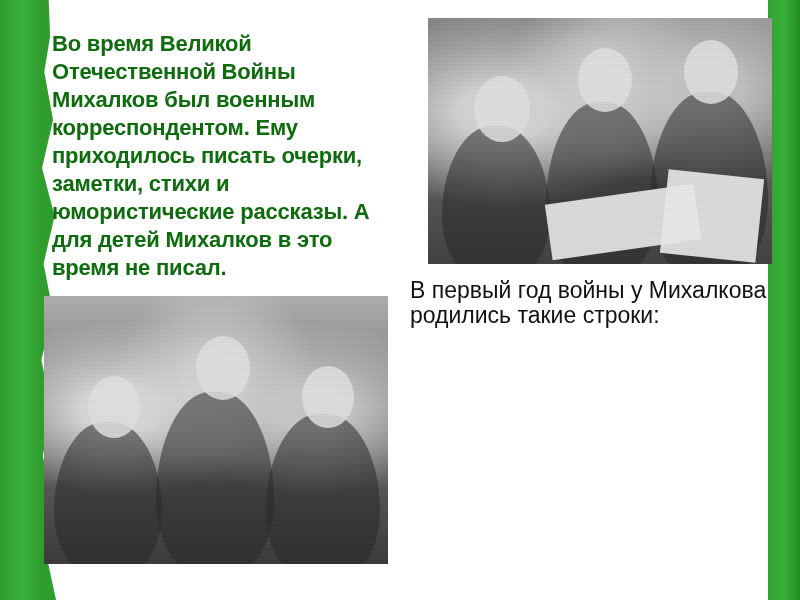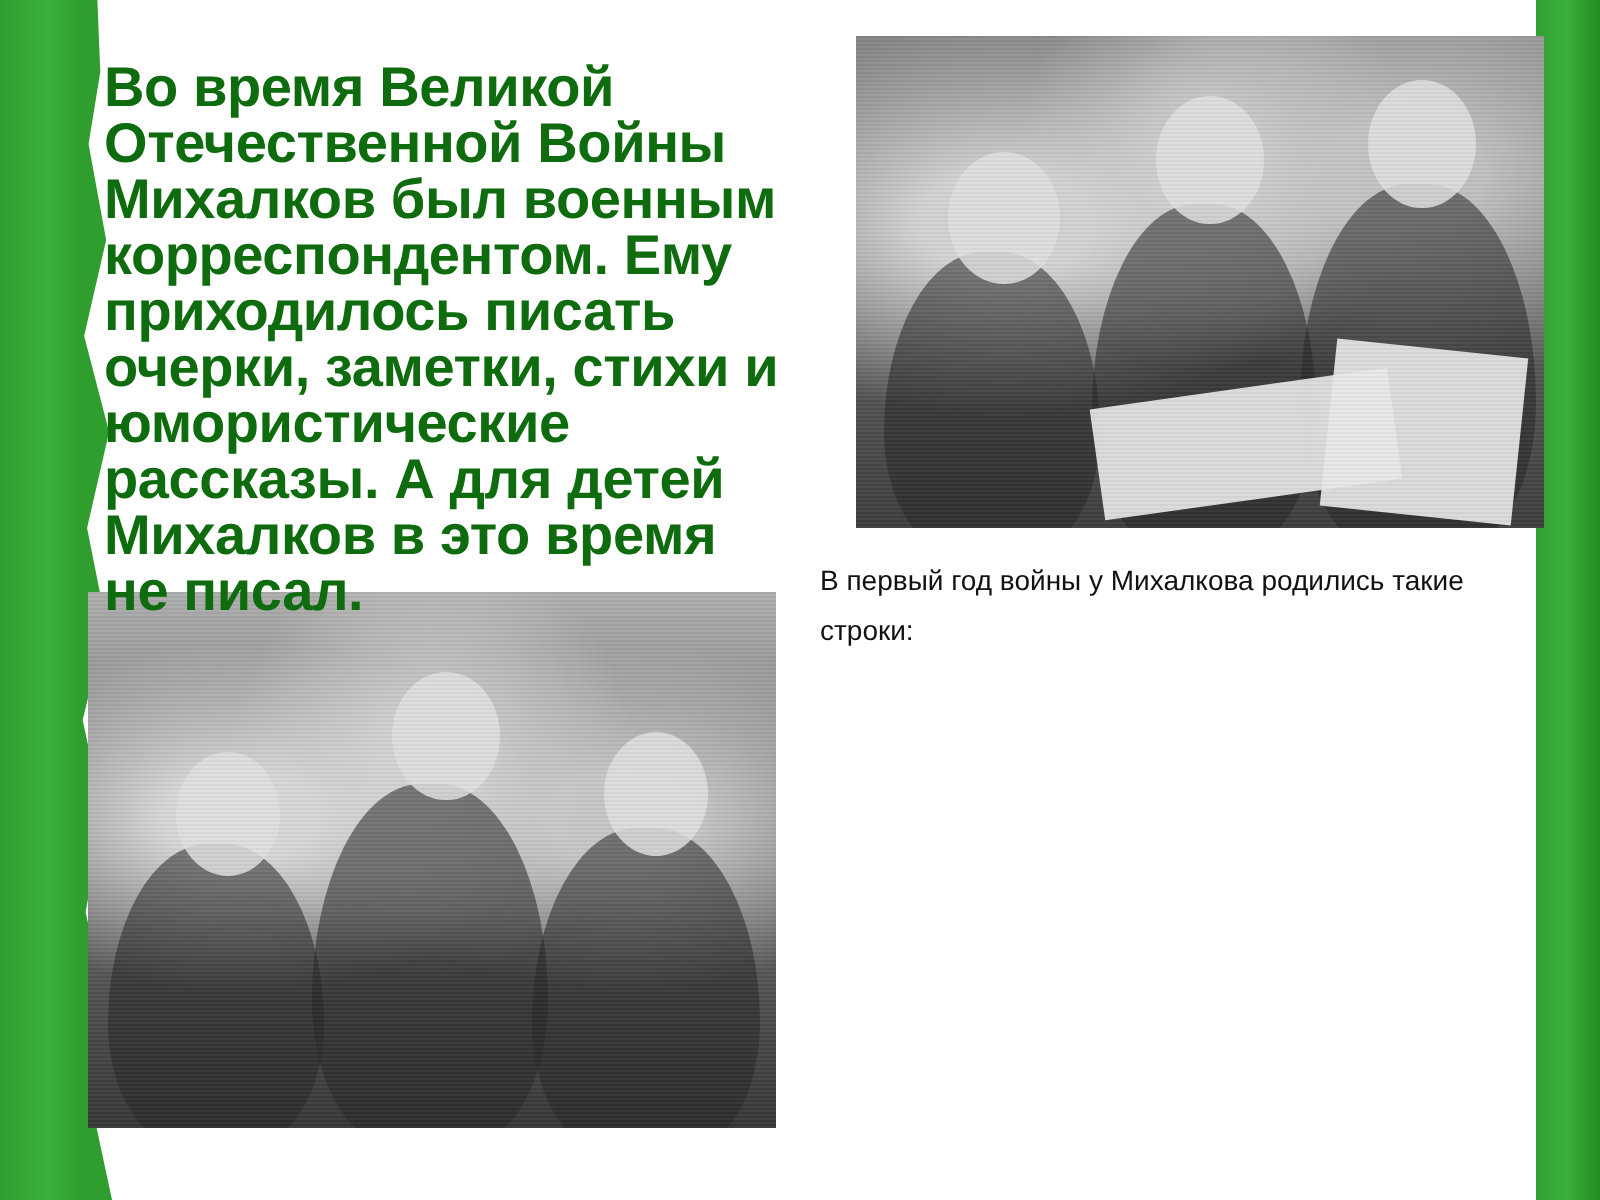--- a/index.html
+++ b/index.html
@@ -56,33 +56,33 @@
     height: 600px;
     background: linear-gradient(90deg, #2f9e2f 0%, #3bb03b 50%, #228b22 100%);
   }
 
   
   .title-text {
     position: absolute;
     left: 52px;
     top: 30px;
     width: 340px;
-    font-size: 28px;
+    font-size: 22px;
     line-height: 28px;
     font-weight: bold;
     color: #0e6b0e;
     letter-spacing: -0.2px;
   }
 
   .lead-text {
     position: absolute;
     left: 410px;
     top: 278px;
     width: 360px;
-    font-size: 14px;
+    font-size: 23px;
     line-height: 25px;
     color: #111111;
   }
 
   .poem-text {
     position: absolute;
     left: 410px;
     top: 360px;
     width: 360px;
     font-size: 17px;

